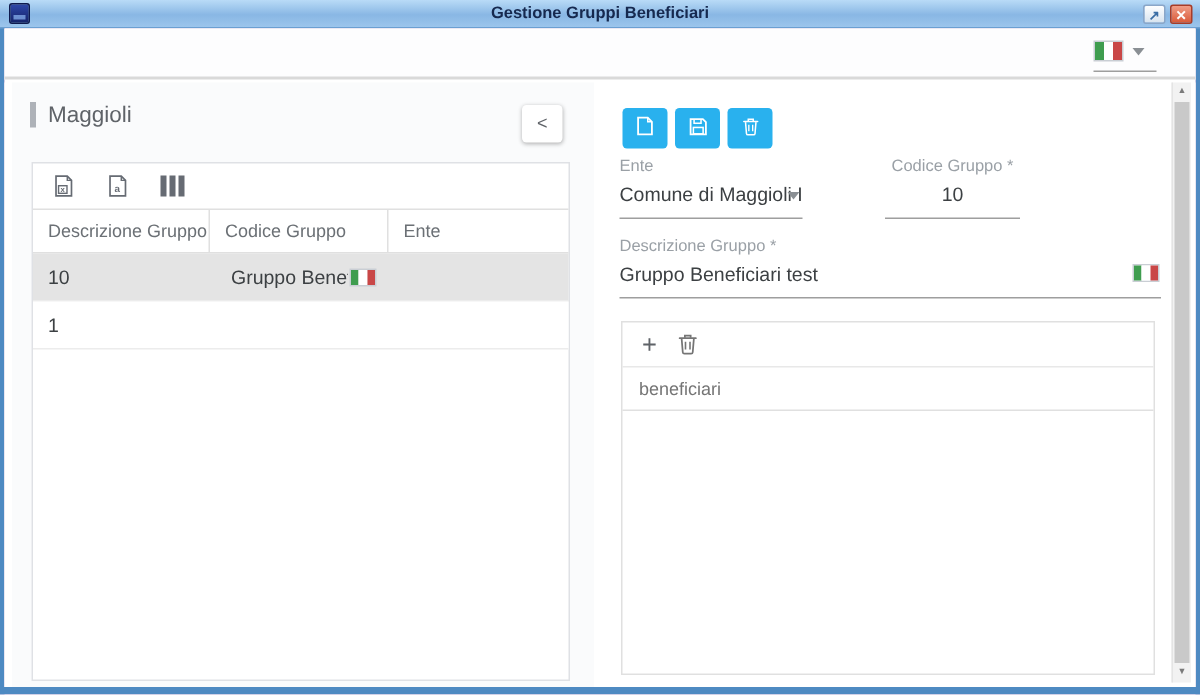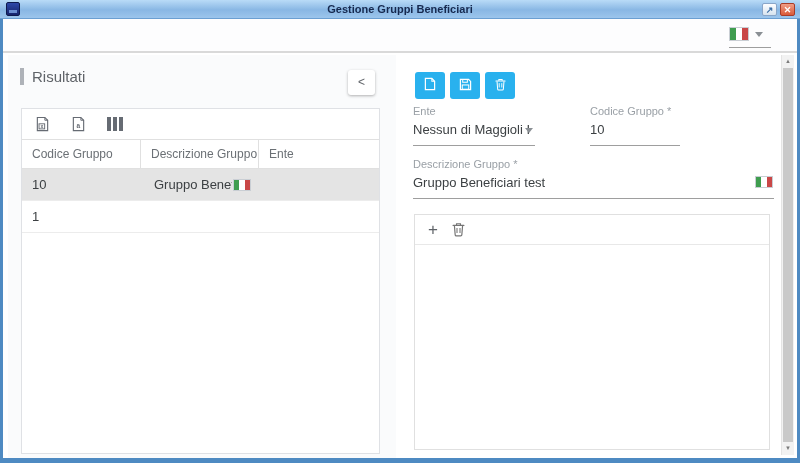--- a/index.html
+++ b/index.html
@@ -58,21 +58,21 @@
   
   .actions{position:absolute;left:412px;top:17px;display:flex;gap:5px;}
   .action-btn{width:30px;height:27px;background:var(--accent);border:none;border-radius:3px;cursor:pointer;
     display:flex;align-items:center;justify-content:center;color:#fff;}
   .field{position:absolute;border-bottom:1px solid #9e9e9e;padding-bottom:7px;}
   .field .lbl{font-size:11px;color:#9aa0a6;margin-bottom:5px;white-space:nowrap;}
   .field .val{font-size:13px;color:#3c4043;height:16px;line-height:16px;white-space:nowrap;overflow:hidden;}
   .f-ente{left:410px;top:50px;width:122px;cursor:pointer;}
   .f-ente .dd-arrow{position:absolute;right:2px;bottom:12px;}
   .f-ente .val{padding-right:14px;}
-  .f-codice{left:587px;top:50px;width:90px;}
+  .f-codice{left:587px;top:50px;width:90px;text-align:center;}
   .f-descr{left:410px;top:103px;width:361px;}
   .f-descr .flag{position:absolute;right:1px;bottom:10px;}
   
   .ben-card{position:absolute;left:411px;top:159px;width:356px;bottom:8px;background:#fff;border:1px solid #e0e0e0;}
   .ben-toolbar{height:30px;display:flex;align-items:center;gap:14px;padding-left:13px;border-bottom:1px solid #e8e8e8;}
   .plus-btn{font-size:17px;color:#5f6368;line-height:17px;cursor:pointer;}
   .ben-hdr{height:29px;line-height:29px;border-bottom:1px solid #e0e0e0;font-size:12px;color:#757575;padding-left:11px;}
   .ben-empty{padding-top:11px;text-align:center;font-size:13px;color:#757575;}
   
   .scrollbar{position:absolute;right:3px;top:36px;bottom:3px;width:13px;background:#f2f2f2;border-left:1px solid #e4e4e4;}
@@ -105,21 +105,21 @@
           </span>
         <span class="dd-arrow"></span>
       </div>
     </div>
 
     <div class="main">
 
       <div class="left-panel">
         <div class="risultati">
           <span class="bar"></span>
-          <span class="txt">Risultati</span>
+          <span class="txt">Maggioli</span>
         </div>
         <button class="collapse-btn">&lt;</button>
 
         <div class="table-card">
           <div class="grid-toolbar">
             <span class="icon-btn">
               <svg width="15" height="16" viewBox="0 0 16 17">
                 <path d="M2.5 1.5h8l3 3v11h-11z" fill="none" stroke="currentColor" stroke-width="1.2"></path>
                 <path d="M10.5 1.5v3h3" fill="none" stroke="currentColor" stroke-width="1"></path>
                 <rect x="4.3" y="8.3" width="6" height="5.4" fill="none" stroke="currentColor" stroke-width="1"></rect>
@@ -134,22 +134,22 @@
               </svg>
             </span>
             <span class="icon-btn cols-icon">
                 <span></span>
                 <span></span>
                 <span></span>
               </span>
           </div>
 
           <div class="hdr-row">
+            <div class="hdr-cell hc2">Descrizione Gruppo</div>
             <div class="hdr-cell hc1">Codice Gruppo</div>
-            <div class="hdr-cell hc2">Descrizione Gruppo</div>
             <div class="hdr-cell hc3">Ente</div>
           </div>
 
           <div class="grid-row selected">
             <div class="cell c1">10</div>
             <div class="cell c2">
               <span class="txt">Gruppo Benefi…</span>
               <span class="flag">
                   <i class="g"></i>
                   <i class="w"></i>
@@ -191,21 +191,21 @@
               <path d="M4.2 3V1.6h3.6V3" stroke="currentColor" stroke-width="1.1" fill="none"></path>
               <path d="M2.2 3.6l.7 8.4c.05.5.5.9 1 .9h4.2c.5 0 .95-.4 1-.9l.7-8.4" stroke="currentColor" stroke-width="1.1" fill="none"></path>
               <path d="M4.6 5.5v4.8M7.4 5.5v4.8" stroke="currentColor" stroke-width="1"></path>
             </svg>
           </span>
         </button>
       </div>
 
       <div class="field f-ente">
         <div class="lbl">Ente</div>
-        <div class="val">Nessun di Maggioli I</div>
+        <div class="val">Comune di Maggioli I</div>
         <span class="dd-arrow"></span>
       </div>
 
       <div class="field f-codice">
         <div class="lbl">Codice Gruppo *</div>
         <div class="val">10</div>
       </div>
 
       <div class="field f-descr">
         <div class="lbl">Descrizione Gruppo *</div>
@@ -222,20 +222,21 @@
           <span class="plus-btn">+</span>
           <span class="icon-btn" style="color:#757575;">
             <svg width="13" height="15" viewBox="0 0 12 14">
               <path d="M1 3.2h10" stroke="currentColor" stroke-width="1.2" stroke-linecap="round"></path>
               <path d="M4.2 3V1.6h3.6V3" stroke="currentColor" stroke-width="1.1" fill="none"></path>
               <path d="M2.2 3.6l.7 8.4c.05.5.5.9 1 .9h4.2c.5 0 .95-.4 1-.9l.7-8.4" stroke="currentColor" stroke-width="1.1" fill="none"></path>
               <path d="M4.6 5.5v4.8M7.4 5.5v4.8" stroke="currentColor" stroke-width="1"></path>
             </svg>
           </span>
         </div>
+        <div class="ben-hdr">beneficiari</div>
       </div>
 
     </div>
 
     <div class="scrollbar">
       <div class="sb-btn sb-up">▲</div>
       <div class="sb-thumb"></div>
       <div class="sb-btn sb-down">▼</div>
     </div>
 

